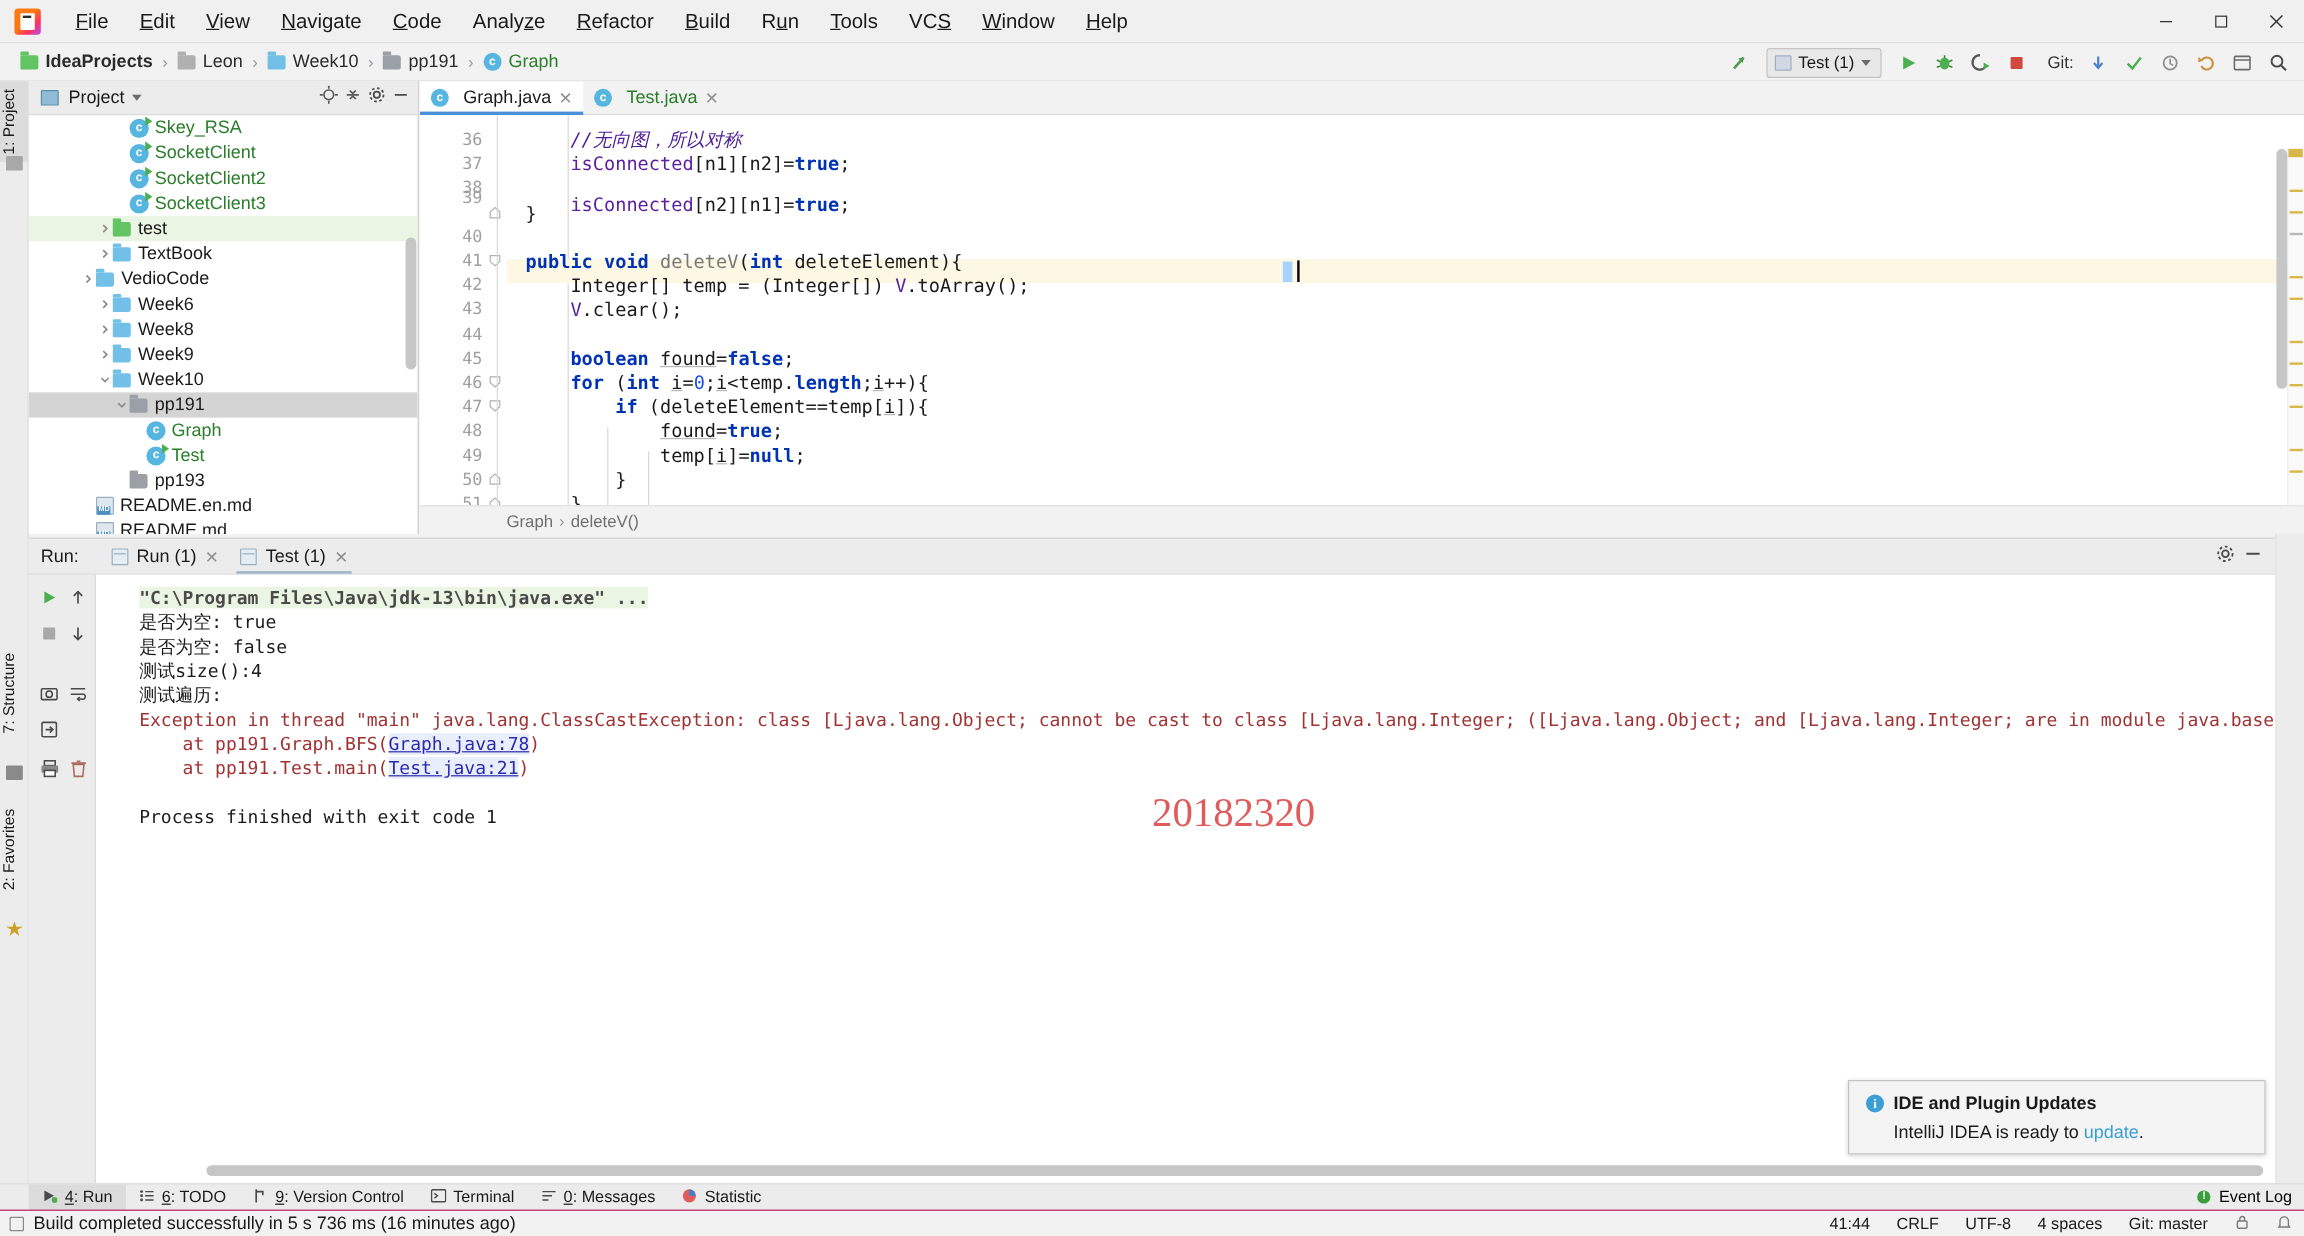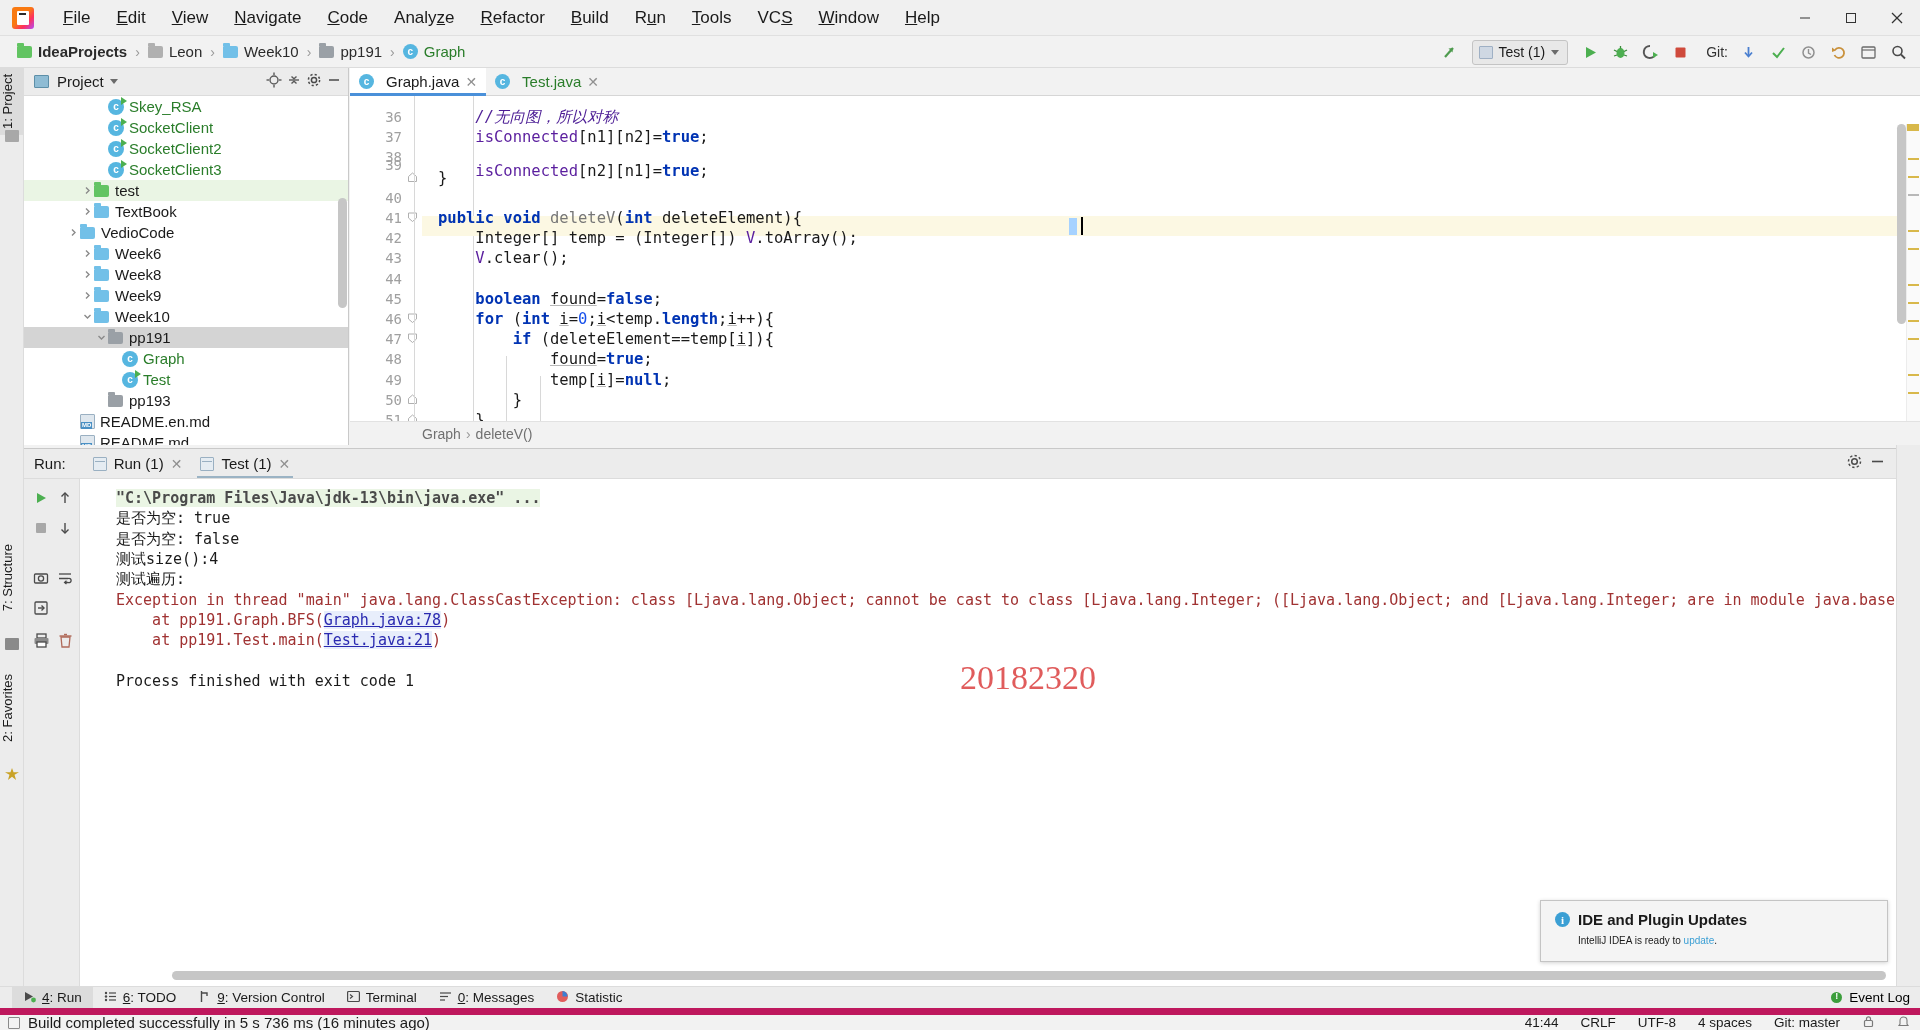--- a/index.html
+++ b/index.html
@@ -331,38 +331,38 @@
   .notif-title {
     font-size: 15px; font-weight: bold; color: #1a1a1a;
     display: flex; align-items: center; gap: 8px;
   }
   .infoicon {
     width: 15px; height: 15px; border-radius: 50%; background: #3b9fd4;
     color: #fff; font-size: 11px; font-weight: bold; flex: none;
     display: flex; align-items: center; justify-content: center;
     font-family: "Liberation Serif", serif;
   }
-  .notif-body { font-size: 10px; color: #1a1a1a; margin: 7px 0 0 23px; }
+  .notif-body { font-size: 15px; color: #1a1a1a; margin: 7px 0 0 23px; }
   .notif-body a { color: #3b9fd4; text-decoration: none; }
 
   
   .toolwindowbar {
     position: absolute; left: 0; right: 0; bottom: 22px; height: 22px;
     background: #ececec; border-top: 1px solid #dcdcdc;
-    display: flex; align-items: center; padding-left: 12px;
+    display: flex; align-items: center; padding-left: 24px;
   }
   .twitem {
     display: flex; align-items: center; gap: 6px; height: 22px;
     padding: 0 11px; font-size: 13.5px; color: #1a1a1a;
   }
   .twitem.active { background: #dcdcdc; }
   .tw-right { margin-left: auto; display: flex; align-items: center; padding-right: 10px; }
   .statusbar {
     position: absolute; left: 0; right: 0; bottom: 0; height: 22px;
-    background: #f2f2f2; border-top: 7px solid #be185d;
+    background: #f2f2f2; border-top: 1px solid #be185d;
     display: flex; align-items: center; font-size: 13.5px; color: #1a1a1a;
   }
   .status-left { display: flex; align-items: center; gap: 8px; padding-left: 8px; }
   .status-right {
     margin-left: auto; display: flex; align-items: center;
     gap: 22px; padding-right: 10px;
   }
   .sq {
     width: 12px; height: 12px; border: 1px solid #8a8a8a; border-radius: 1px;
   }

